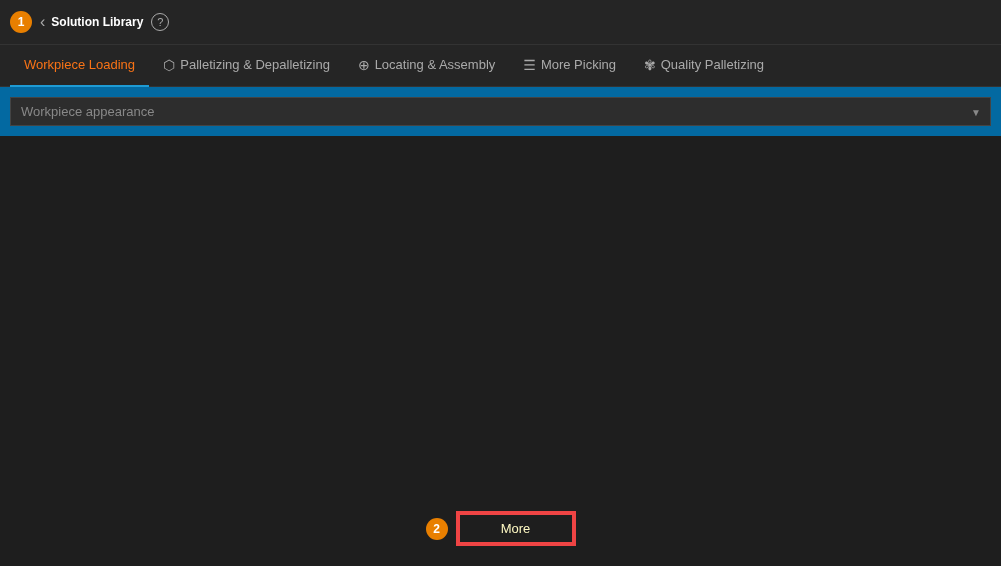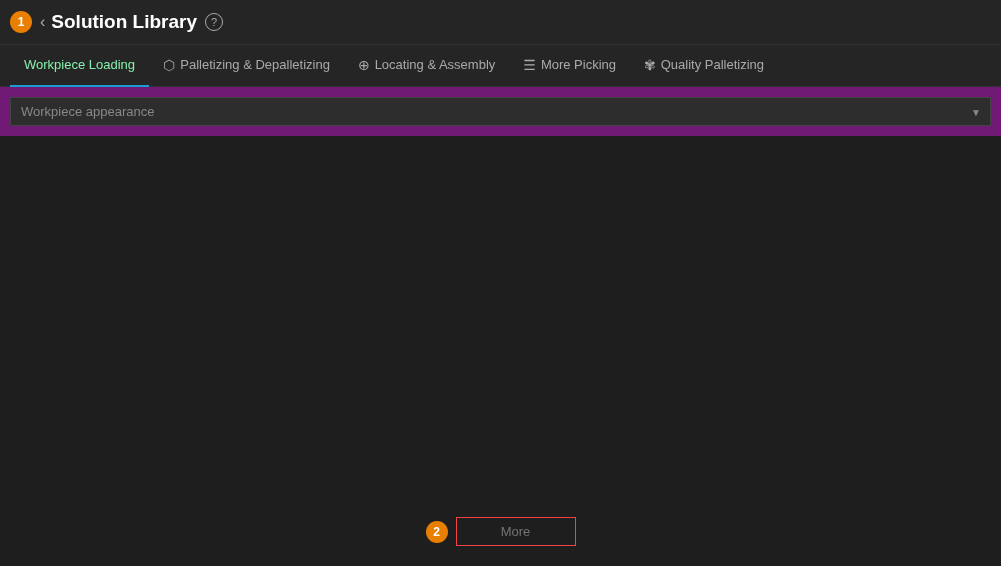--- a/index.html
+++ b/index.html
@@ -30,21 +30,21 @@
 
     .back-arrow {
       color: #aaa;
       font-size: 16px;
       margin-right: 6px;
       cursor: pointer;
     }
 
     .header-title {
       color: #fff;
-      font-size: 19px;
+      font-size: 12px;
       font-weight: 600;
       margin-right: 8px;
     }
 
     .help-icon {
       color: #aaa;
       font-size: 14px;
       cursor: pointer;
       width: 18px;
       height: 18px;
@@ -91,34 +91,34 @@
       height: 42px;
       cursor: pointer;
       color: #aaa;
       font-size: 13px;
       white-space: nowrap;
       border-bottom: 2px solid transparent;
       position: relative;
     }
 
     .tab.active {
-      color: #86efac;
+      color: #f97316;
       border-bottom: 2px solid #1e9bd4;
     }
 
     .tab .tab-icon {
       font-size: 14px;
     }
 
     
     .filter-row {
       display: flex;
       gap: 18px;
       padding: 10px 10px;
-      background-color: #701a75;
+      background-color: #0369a1;
     }
 
     .select-wrapper {
       flex: 1;
       position: relative;
     }
 
     .select-wrapper::after {
       content: '▼';
       position: absolute;
@@ -161,23 +161,23 @@
       width: 22px;
       height: 22px;
       background-color: #e87f00;
       color: #fff;
       border-radius: 50%;
       font-size: 12px;
       font-weight: bold;
     }
 
     .more-button {
-      border: 1px solid #ef4444;
+      border: 4px solid #ef4444;
       background-color: transparent;
-      color: #737373;
+      color: #fef9c3;
       padding: 6px 40px;
       font-size: 13px;
       cursor: pointer;
       min-width: 120px;
     }
 
     .page-wrapper {
       width: 1001px;
       height: 566px;
       display: flex;

